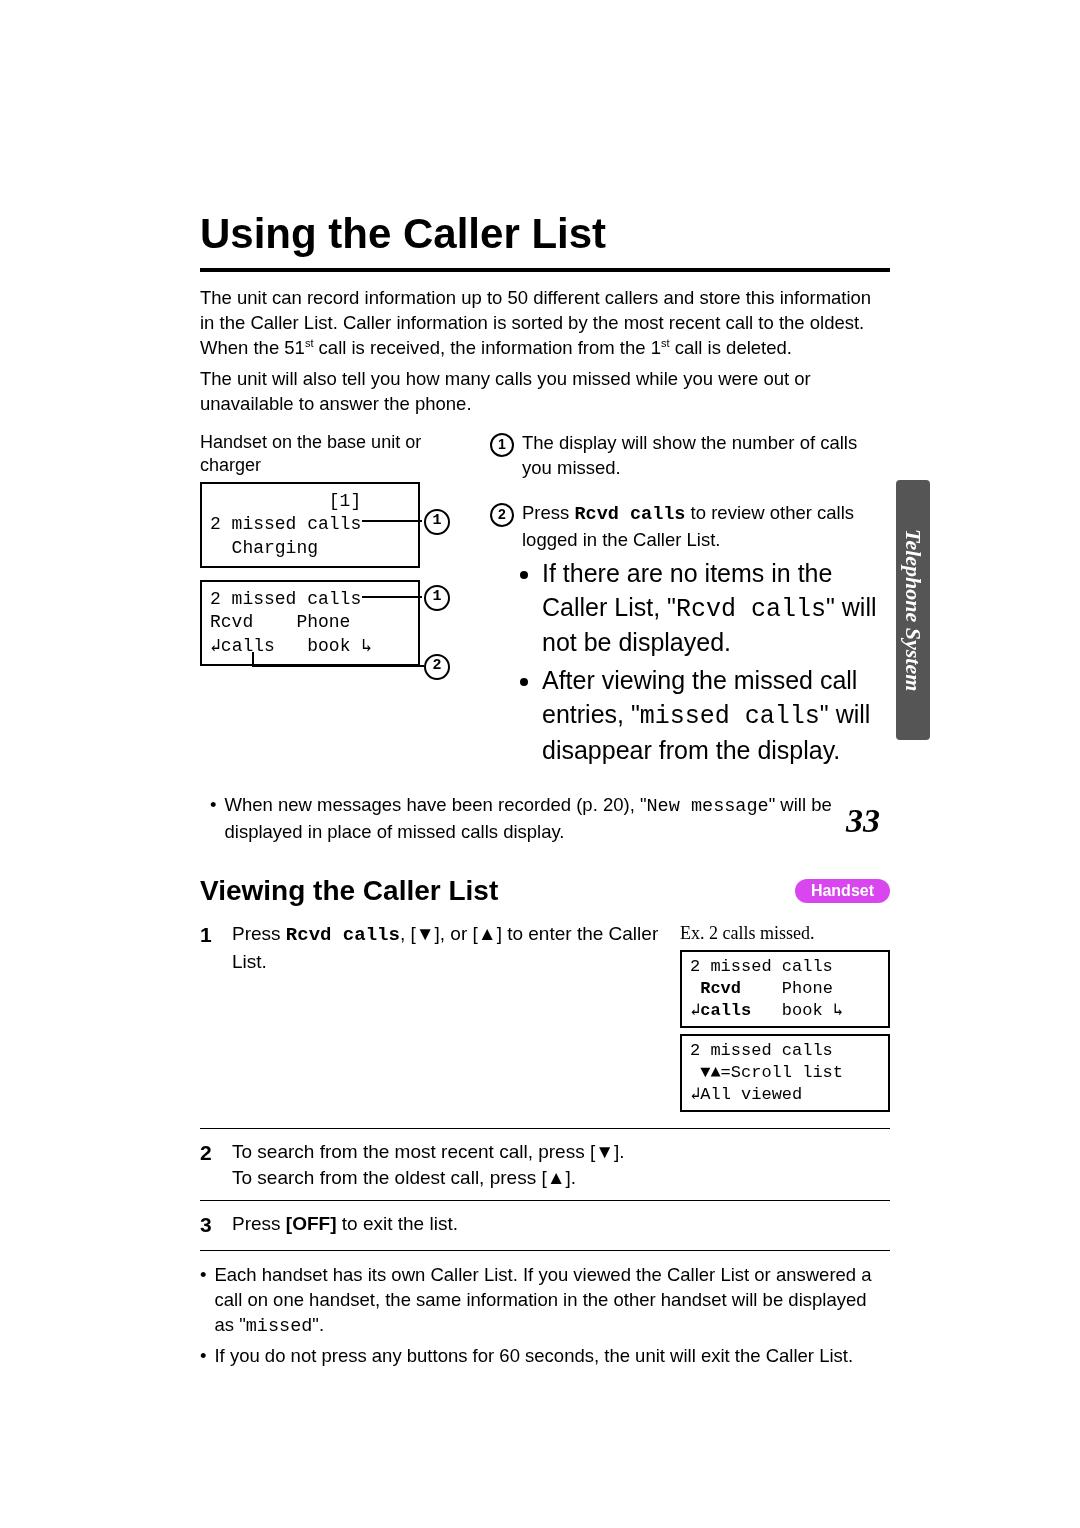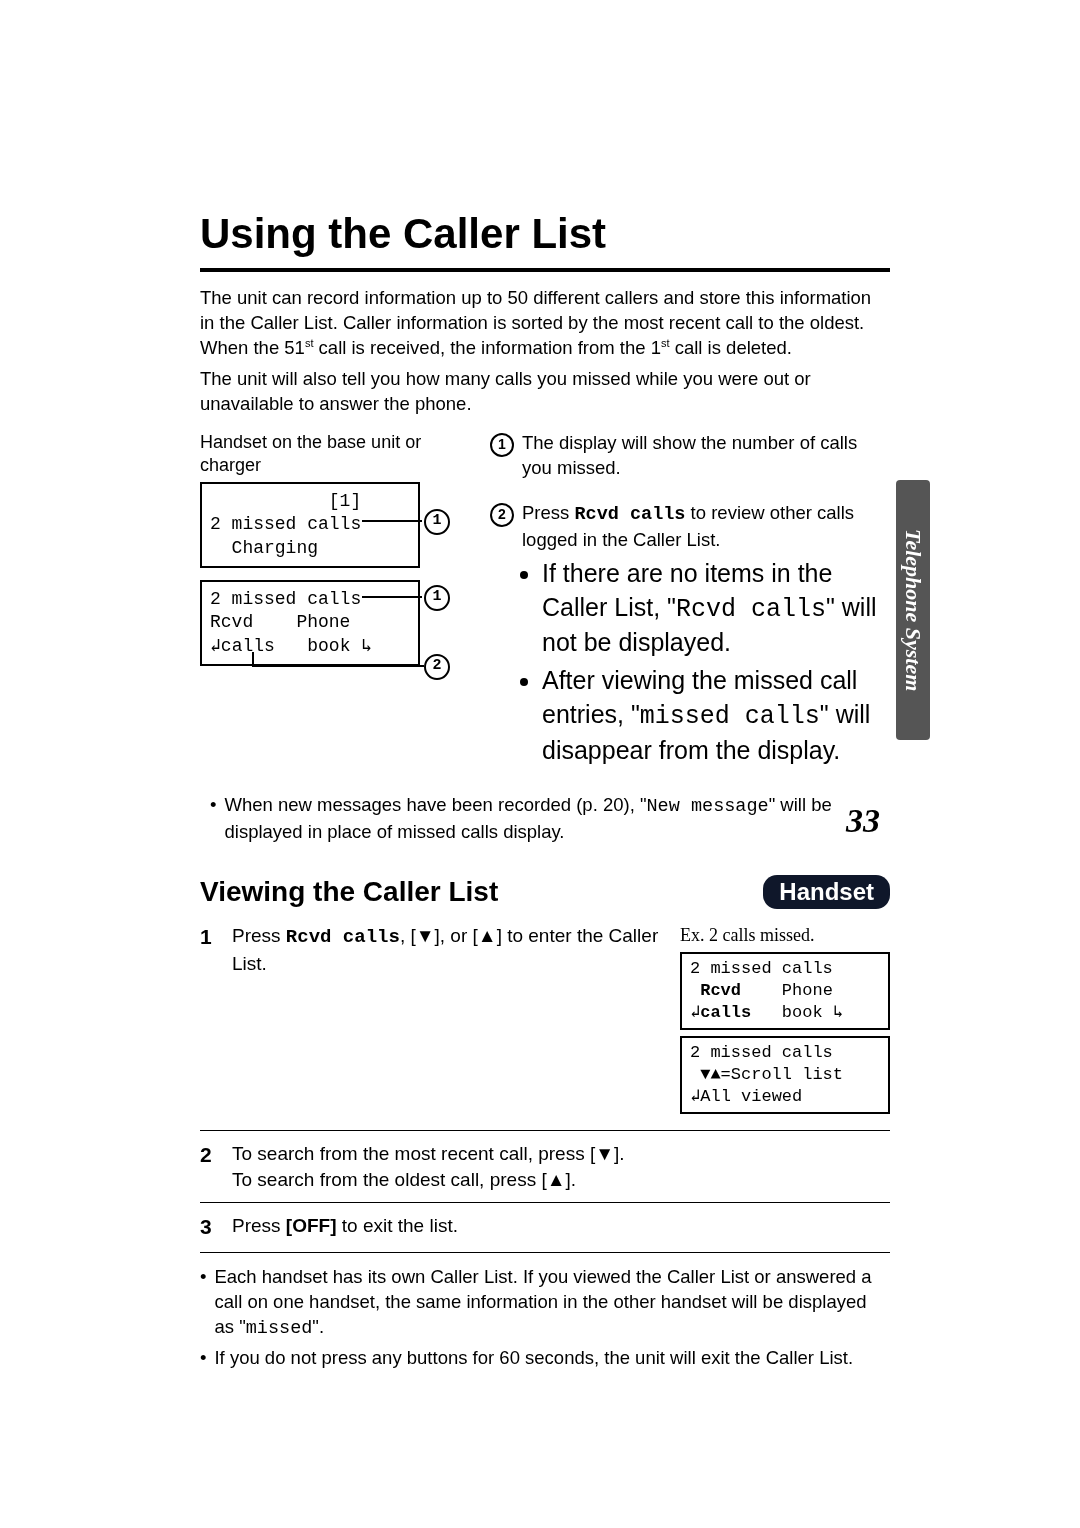--- a/index.html
+++ b/index.html
@@ -133,24 +133,24 @@
     gap: 14px;
     margin-top: 30px;
     margin-bottom: 14px;
     justify-content: space-between;
   }
   .subhead {
     font-size: 28px;
     font-weight: bold;
   }
   .badge {
-    background: #0f172a;
+    background: #d946ef;
     color: #fff;
     font-weight: bold;
-    font-size: 24px;
+    font-size: 16px;
     padding: 3px 16px;
     border-radius: 14px;
   }
   .step-row {
     display: flex;
     gap: 14px;
     font-size: 19px;
     line-height: 1.35;
     margin-bottom: 6px;
   }

